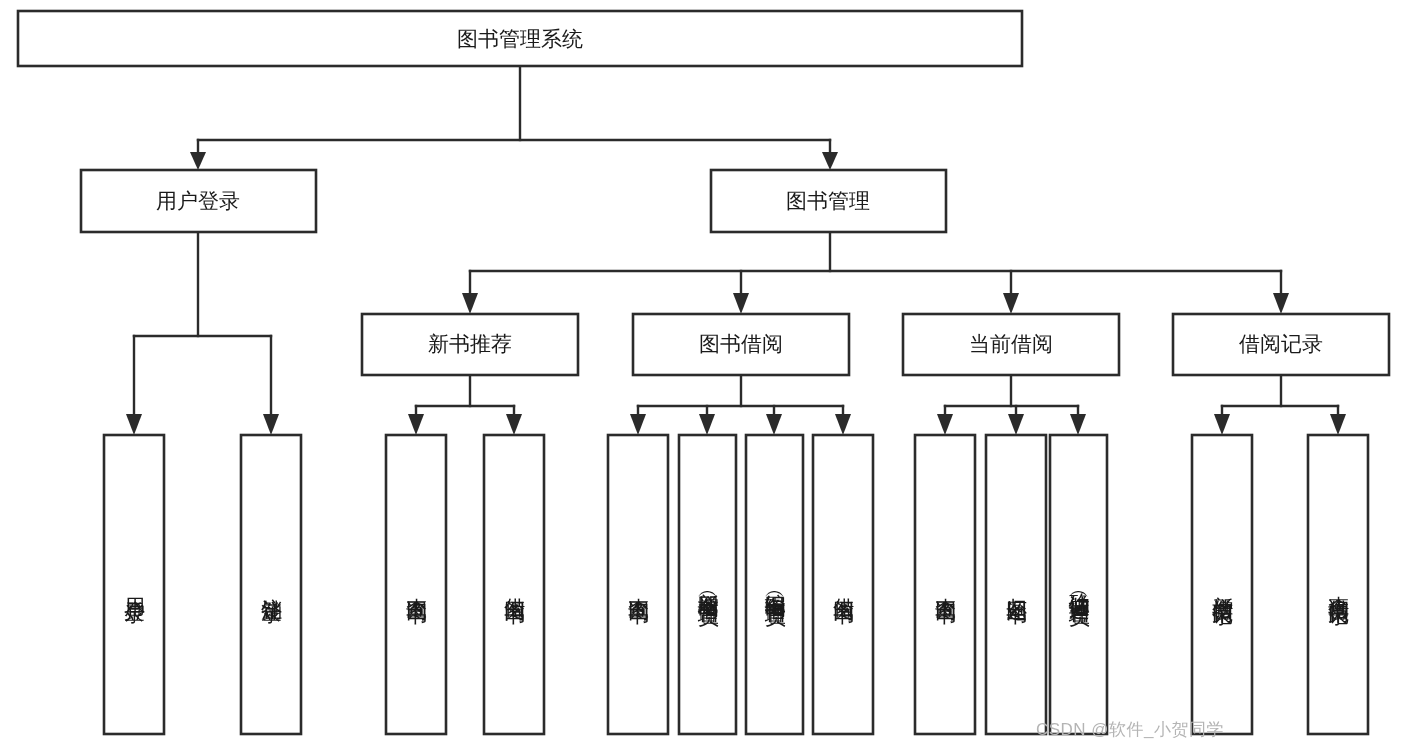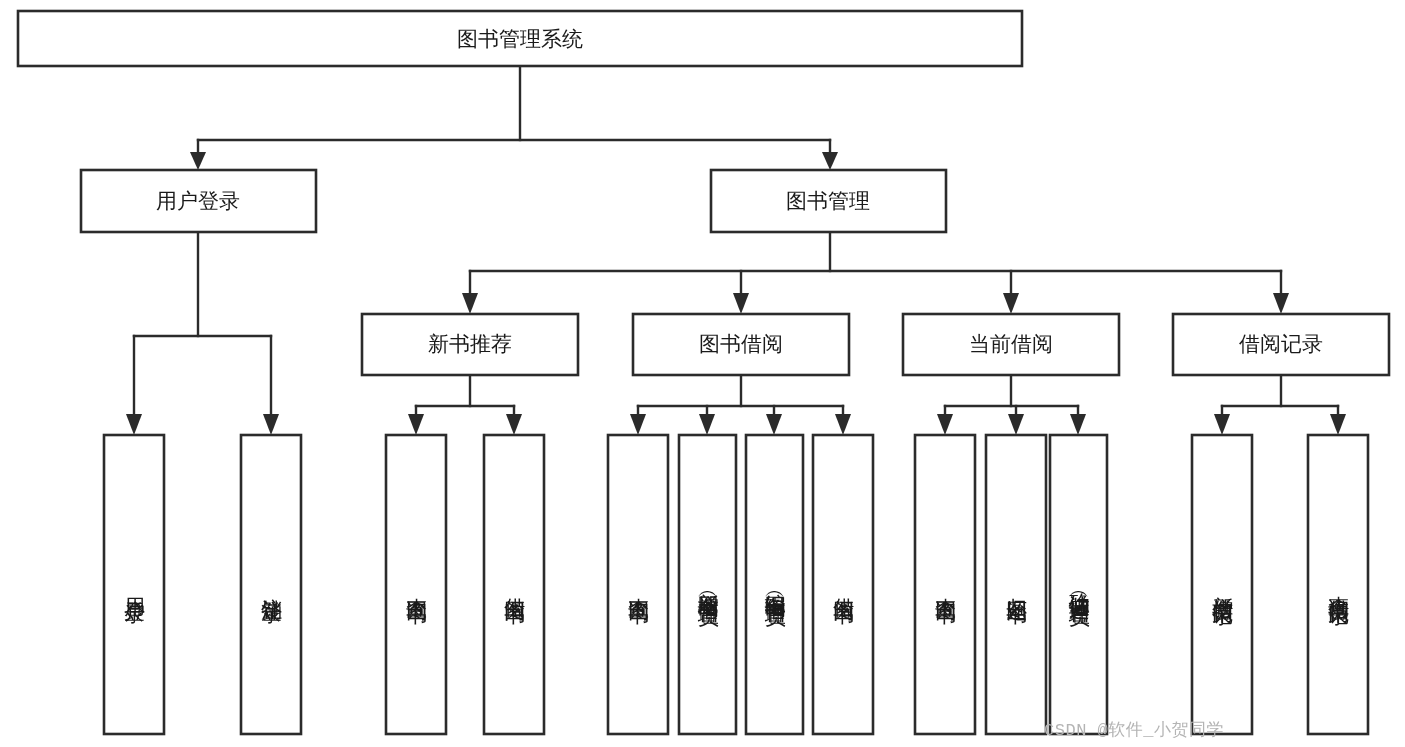--- a/index.html
+++ b/index.html
@@ -60,21 +60,21 @@
     display: flex;
     align-items: center;
     justify-content: center;
     white-space: nowrap;
     pointer-events: none;
   }
   #watermark {
     position: absolute;
     right: 8px;
     bottom: 6px;
-    font-family: Liberation Mono, monospace;
+    font-family: Liberation Sans, sans-serif;
     font-size: 17px;
     color: #b4b4b4;
     letter-spacing: 0.5px;
     white-space: nowrap;
   }
 </style>
 </head>
 <body>
 
 <div id="diagram-root">

